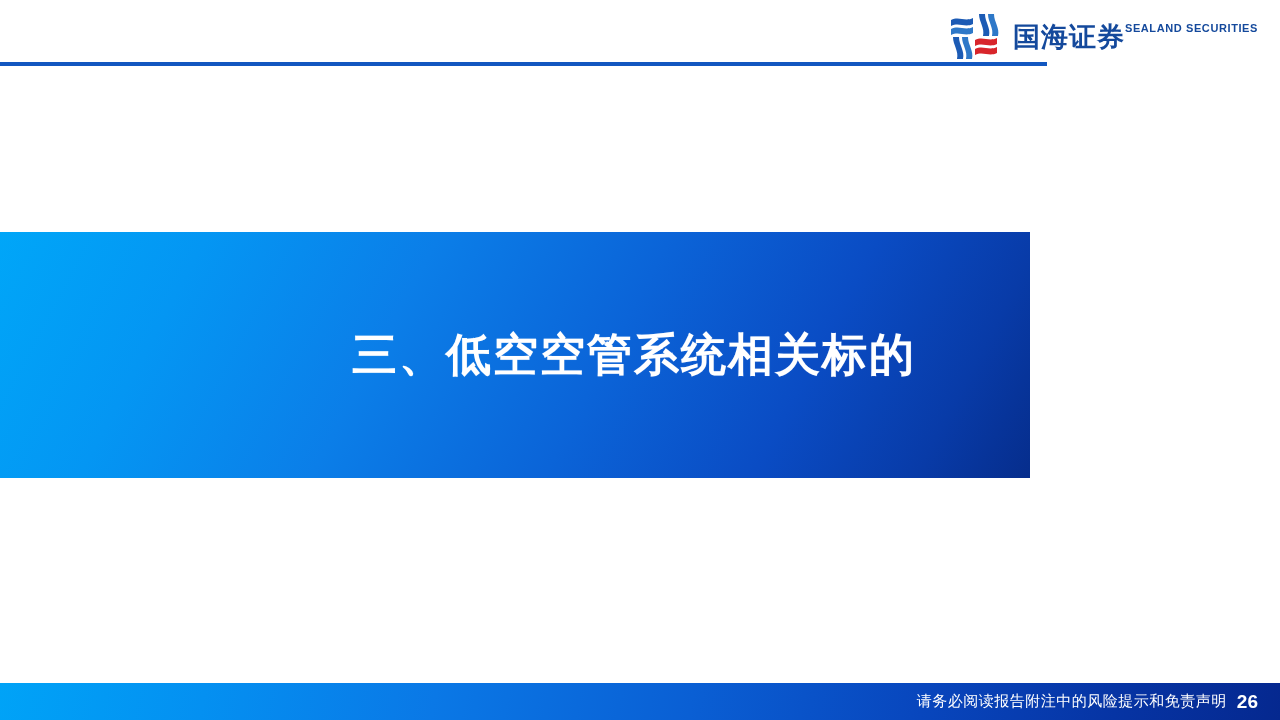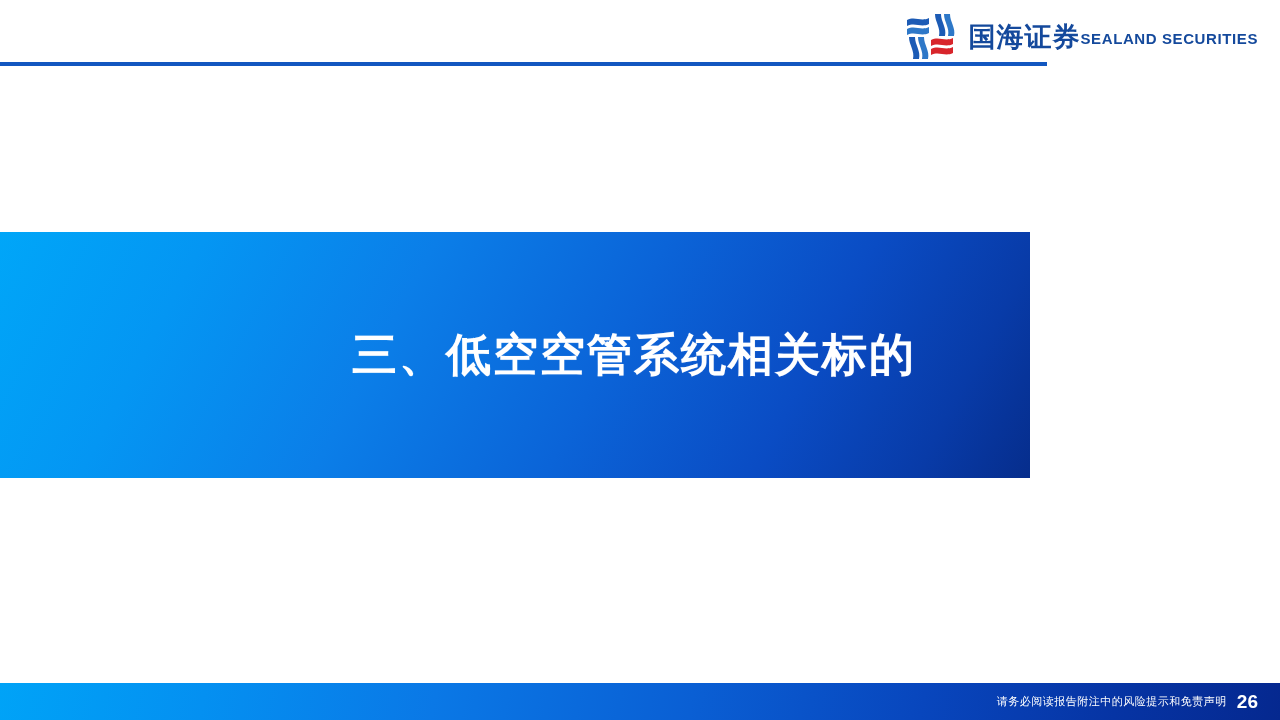--- a/index.html
+++ b/index.html
@@ -45,22 +45,22 @@
     line-height: 1;
   }
   .logo-cn {
     font-size: 27px;
     font-weight: bold;
     color: #14499c;
     letter-spacing: 1px;
     font-family: "DejaVu Sans", "Liberation Sans", sans-serif;
   }
   .logo-en {
-    margin-top: 8px;
-    font-size: 15px;
+    margin-top: 0;
+    font-size: 11px;
     font-weight: bold;
     color: #14499c;
     letter-spacing: 0.6px;
     font-family: "Liberation Sans", sans-serif;
   }
 
   
   .section-banner {
     position: absolute;
     left: 0;
@@ -105,21 +105,21 @@
         #0634a4 87%,
         #05288f 100%);
     display: flex;
     align-items: center;
     justify-content: flex-end;
     box-sizing: border-box;
     padding-right: 22px;
   }
   .footer-note {
     color: #ffffff;
-    font-size: 11px;
+    font-size: 15px;
     letter-spacing: 0.5px;
     font-family: "DejaVu Sans", "Liberation Sans", sans-serif;
     white-space: nowrap;
   }
   .footer-page {
     color: #ffffff;
     font-size: 19px;
     font-weight: bold;
     margin-left: 10px;
     font-family: "Liberation Sans", sans-serif;

